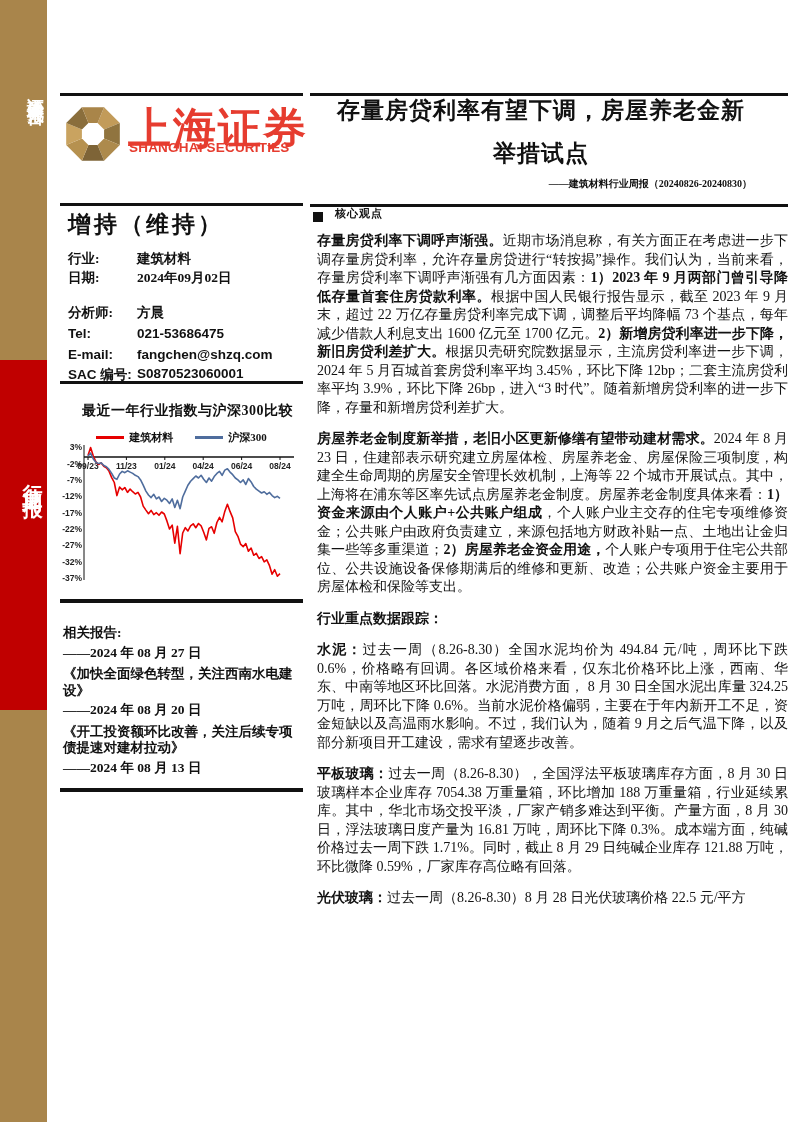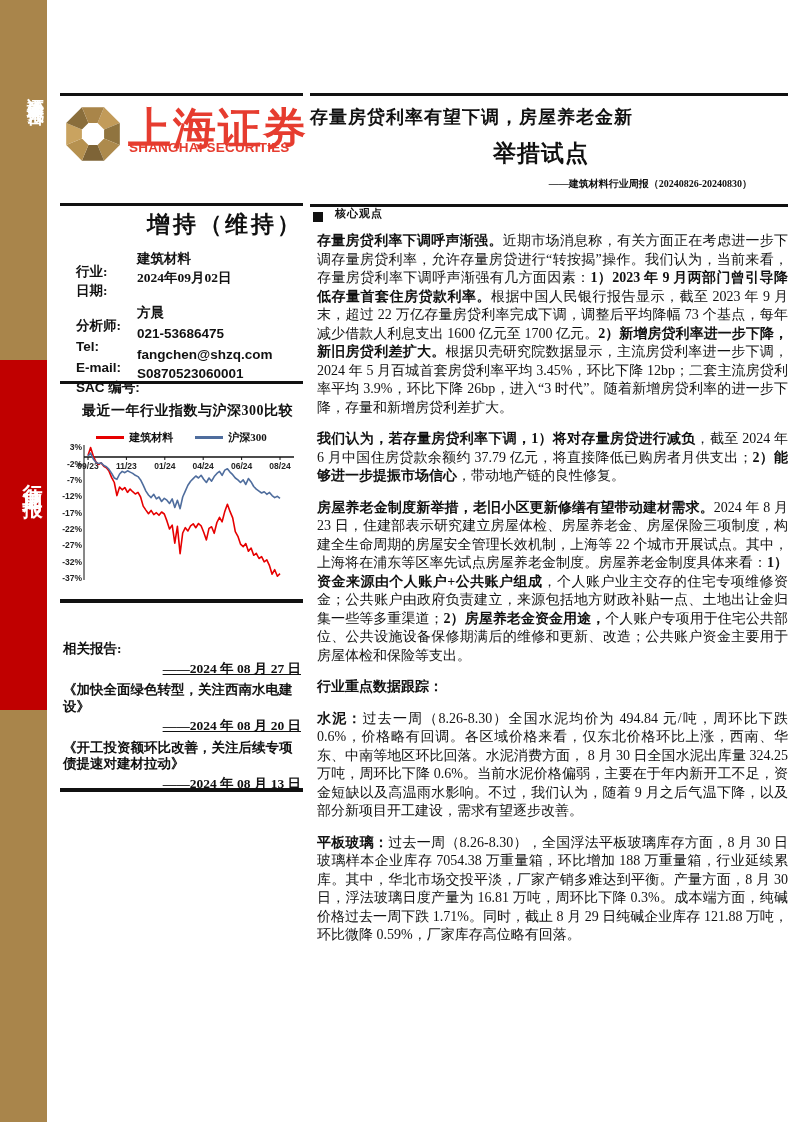--- a/index.html
+++ b/index.html
@@ -23,35 +23,35 @@
   }
   .vlabel-top{top:84px;font-size:17px;letter-spacing:2px;}
   .vlabel-mid{top:468px;font-size:20px;letter-spacing:5px;}
   
   .hr{position:absolute;background:var(--rule);height:3px;}
   
   .logo-svg{position:absolute;left:63px;top:104px;}
   .brand-cn{position:absolute;left:128px;top:100px;font-size:43px;font-weight:bold;color:var(--brand-red);letter-spacing:2px;text-align:center;}
   .brand-en{position:absolute;left:129px;top:140px;font-size:13.5px;font-weight:bold;color:var(--brand-red);letter-spacing:0.2px;}
   
-  .rating-title{position:absolute;left:60px;top:209px;width:243px;text-align:right;font-size:23px;font-weight:bold;letter-spacing:3px;}
+  .rating-title{position:absolute;left:68px;top:209px;width:243px;text-align:left;font-size:23px;font-weight:bold;letter-spacing:3px;}
   .kv{position:absolute;left:60px;width:243px;font-size:13.5px;font-weight:bold;}
-  .kv .k{position:absolute;left:16px;margin-top:13px;}
+  .kv .k{position:absolute;left:8px;}
   .kv .v{position:absolute;left:77px;}
   .chart-title{position:absolute;left:82px;top:402px;width:243px;font-size:14px;font-weight:bold;letter-spacing:0.5px;}
   .legend{position:absolute;left:60px;top:430px;width:243px;display:flex;justify-content:center;gap:22px;font-size:11px;font-weight:bold;}
   .legend-item{display:flex;align-items:center;gap:5px;}
   .legend-swatch{display:inline-block;width:28px;height:3px;}
   .chart-box{position:absolute;left:58px;top:442px;}
-  .related{position:absolute;left:63px;top:625px;width:240px;font-size:13.5px;font-weight:bold;line-height:16.5px;margin-top:16px;}
+  .related{position:absolute;left:63px;top:625px;width:240px;font-size:13.5px;font-weight:bold;line-height:16.5px;}
   .related .rel-head{margin-bottom:3px;}
   .related .rel-title{margin-top:4px;}
-  .related .rel-date{text-align:right;margin:3px 2px 5px 0;text-decoration:underline;}
+  .related .rel-date{text-align:left;margin:3px 2px 5px 0;}
   
-  .title-l1{position:absolute;left:310px;top:99px;width:462px;font-size:18px;font-weight:bold;line-height:36px;letter-spacing:1px;}
+  .title-l1{position:absolute;left:310px;top:93px;width:462px;text-align:center;font-size:23px;font-weight:bold;line-height:36px;letter-spacing:1px;}
   .title-l2{position:absolute;left:310px;top:136px;width:462px;text-align:center;font-size:23px;font-weight:bold;line-height:36px;letter-spacing:1px;}
   .subtitle{position:absolute;left:310px;top:177px;width:442px;text-align:right;font-size:10px;font-weight:bold;}
   .sec-square{position:absolute;left:313px;top:212px;width:10px;height:10px;background:#111;}
   .sec-title{position:absolute;left:335px;top:206px;font-size:11px;font-weight:bold;letter-spacing:1px;}
   .body-col{position:absolute;left:311px;top:232px;width:477px;}
   .body-col p{font-size:14px;line-height:18.5px;text-align:justify;margin:0 0 13px 6px;}
   .body-col p b{font-weight:bold;}
   
   .tick{font-family:"Liberation Sans","DejaVu Sans",sans-serif;font-size:8.5px;fill:#222;font-weight:bold;}
 </style>
@@ -168,18 +168,18 @@
 
 <div class="title-l1">存量房贷利率有望下调，房屋养老金新</div>
 <div class="title-l2">举措试点</div>
 <div class="subtitle">——建筑材料行业周报（20240826-20240830）</div>
 
 <div class="sec-square"></div>
 <div class="sec-title">核心观点</div>
 
 <div class="body-col">
     <p><b>存量房贷利率下调呼声渐强。</b><span>近期市场消息称，有关方面正在考虑进一步下调存量房贷利率，允许存量房贷进行“转按揭”操作。我们认为，当前来看，存量房贷利率下调呼声渐强有几方面因素：</span><b>1）2023 年 9 月两部门曾引导降低存量首套住房贷款利率。</b><span>根据中国人民银行报告显示，截至 2023 年 9 月末，超过 22 万亿存量房贷利率完成下调，调整后平均降幅 73 个基点，每年减少借款人利息支出 1600 亿元至 1700 亿元。</span><b>2）新增房贷利率进一步下降，新旧房贷利差扩大。</b><span>根据贝壳研究院数据显示，主流房贷利率进一步下调，2024 年 5 月百城首套房贷利率平均 3.45%，环比下降 12bp；二套主流房贷利率平均 3.9%，环比下降 26bp，进入“3 时代”。随着新增房贷利率的进一步下降，存量和新增房贷利差扩大。</span></p>
-    <p><b>我们认为，若存量房贷利率下调，1）将对存量房贷进行减负</b><span>，截至 2024 年 6 月中国住房贷款余额约 37.79 亿元，将直接降低已购房者月供支出；</span><b>2）能够进一步提振市场信心</b><span>，带动地产链的良性修复。</span></p>
     <p><b>房屋养老金制度新举措，老旧小区更新修缮有望带动建材需求。</b><span>2024 年 8 月 23 日，住建部表示研究建立房屋体检、房屋养老金、房屋保险三项制度，构建全生命周期的房屋安全管理长效机制，上海等 22 个城市开展试点。其中，上海将在浦东等区率先试点房屋养老金制度。房屋养老金制度具体来看：</span><b>1）资金来源由个人账户+公共账户组成</b><span>，个人账户业主交存的住宅专项维修资金；公共账户由政府负责建立，来源包括地方财政补贴一点、土地出让金归集一些等多重渠道；</span><b>2）房屋养老金资金用途，</b><span>个人账户专项用于住宅公共部位、公共设施设备保修期满后的维修和更新、改造；公共账户资金主要用于房屋体检和保险等支出。</span></p>
     <p><b>行业重点数据跟踪：</b></p>
     <p><b>水泥：</b><span>过去一周（8.26-8.30）全国水泥均价为 494.84 元/吨，周环比下跌 0.6%，价格略有回调。各区域价格来看，仅东北价格环比上涨，西南、华东、中南等地区环比回落。水泥消费方面， 8 月 30 日全国水泥出库量 324.25 万吨，周环比下降 0.6%。当前水泥价格偏弱，主要在于年内新开工不足，资金短缺以及高温雨水影响。不过，我们认为，随着 9 月之后气温下降，以及部分新项目开工建设，需求有望逐步改善。</span></p>
     <p><b>平板玻璃：</b><span>过去一周（8.26-8.30），全国浮法平板玻璃库存方面，8 月 30 日玻璃样本企业库存 7054.38 万重量箱，环比增加 188 万重量箱，行业延续累库。其中，华北市场交投平淡，厂家产销多难达到平衡。产量方面，8 月 30 日，浮法玻璃日度产量为 16.81 万吨，周环比下降 0.3%。成本端方面，纯碱价格过去一周下跌 1.71%。同时，截止 8 月 29 日纯碱企业库存 121.88 万吨，环比微降 0.59%，厂家库存高位略有回落。</span></p>
+    <p><b>光伏玻璃：</b><span>过去一周（8.26-8.30）8 月 28 日光伏玻璃价格 22.5 元/平方</span></p>
   </div>
 
 </body></html>

